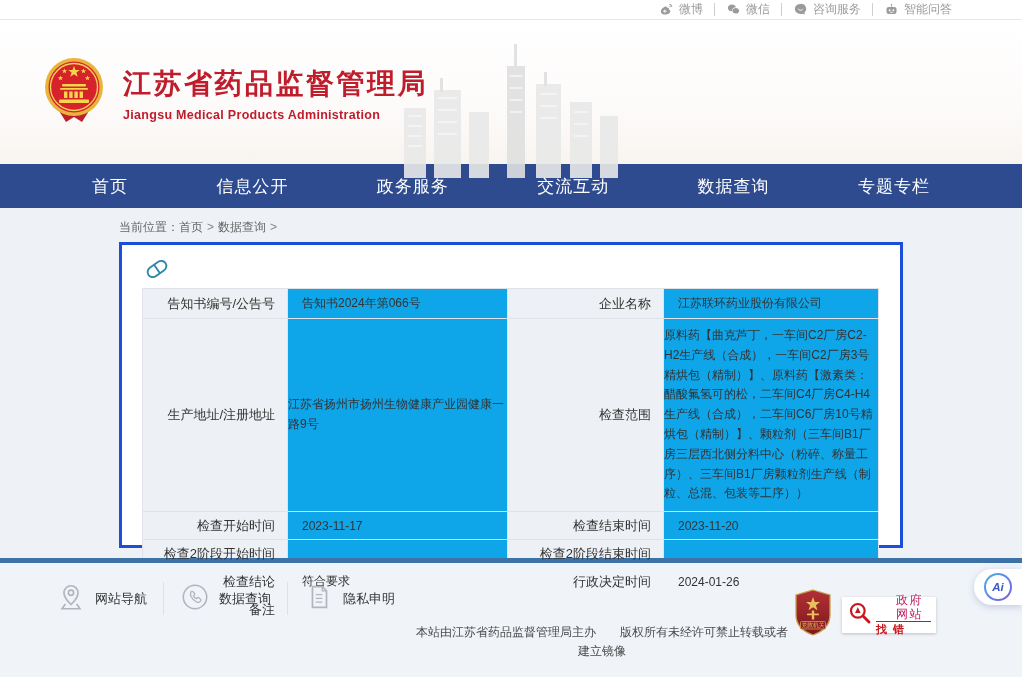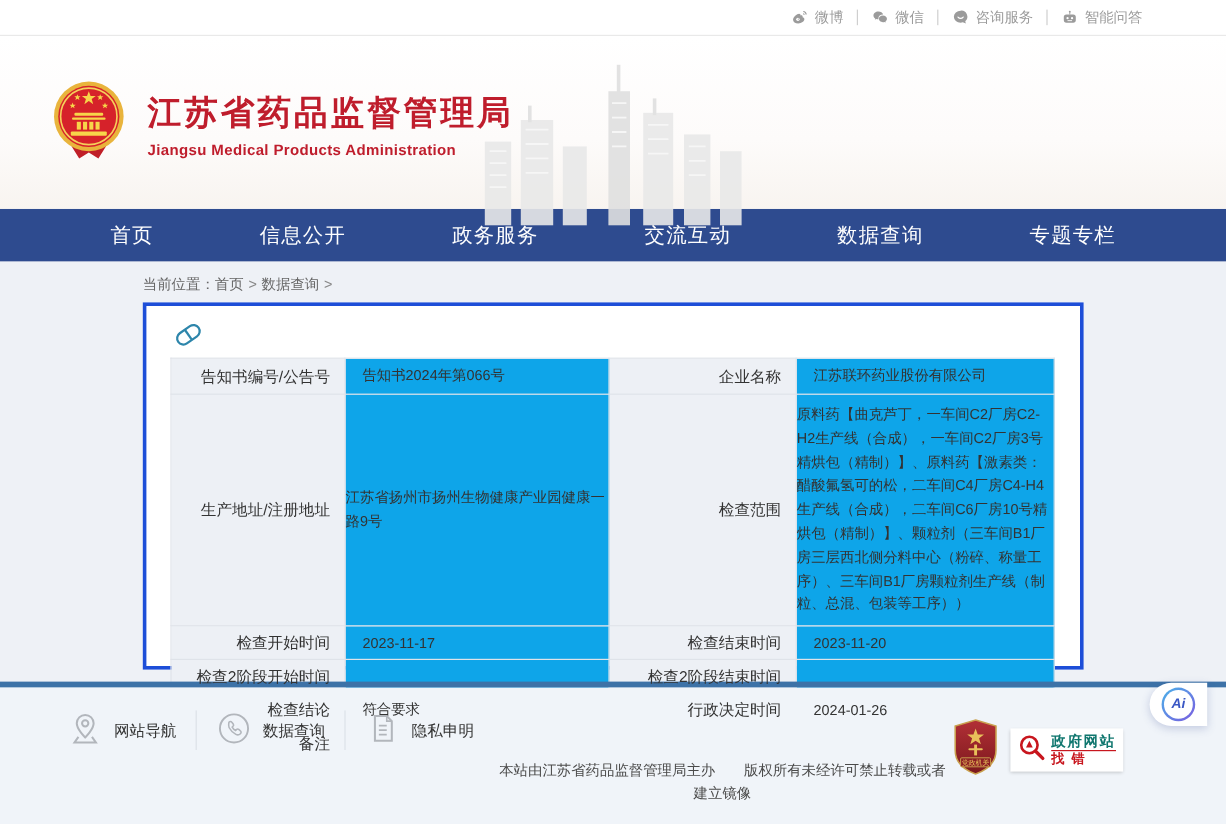--- a/index.html
+++ b/index.html
@@ -1,20 +1,20 @@
 <!DOCTYPE html>
 <html><head>
 <meta charset="utf-8">
 <style>
   * { margin:0; padding:0; box-sizing:border-box; }
   body { background:#fff; font-family:"Liberation Sans","DejaVu Sans",sans-serif; }
   .page { width:1022px; height:687px; position:relative; background:#fff; overflow:hidden; margin:0 auto; }
 
   
-  .topbar { height:30px; border-bottom:1px solid #e9e9e9; display:flex; justify-content:flex-end; align-items:center; padding-right:70px; }
+  .topbar { height:20px; border-bottom:1px solid #e9e9e9; display:flex; justify-content:flex-end; align-items:center; padding-right:70px; }
   .tb-link { display:flex; align-items:center; gap:5px; font-size:12px; color:#9b9b9b; cursor:pointer; text-decoration:none; }
   .tb-sep { width:1px; height:13px; background:#cfcfcf; margin:0 11px; }
   .tb-icon svg { display:block; }
 
   
   .masthead { height:144px; position:relative; background:linear-gradient(180deg,#ffffff 0%,#fdfbfa 60%,#f8f4f0 100%); }
   .brand { position:absolute; left:42px; top:36px; display:flex; align-items:center; gap:17px; z-index:2; }
   .brand-title { font-size:28px; font-weight:bold; color:#bf1d2c; letter-spacing:2.5px; }
   .brand-subtitle { font-size:12.5px; font-weight:bold; color:#bf1d2c; margin-top:5px; letter-spacing:0.3px; }
   .skyline { position:absolute; left:386px; top:16px; z-index:1; opacity:0.9; }
@@ -42,24 +42,24 @@
   
   .footer-bar { height:5px; background:#3d72a7; }
   .footer { height:114px; background:#f0f4f9; display:flex; align-items:flex-start; padding-top:19px; }
   .f-left { display:flex; margin-left:40px; }
   .f-item { display:flex; flex-direction:row; align-items:center; gap:9px; padding:0 16px; font-size:13px; color:#333; cursor:pointer; text-decoration:none; }
   .f-item + .f-item { border-left:1px solid #dde2e8; }
   .f-center { flex:1; text-align:center; font-size:12px; color:#4a4a4a; line-height:19px; margin-top:3px; white-space:pre-wrap; }
   .f-right { display:flex; align-items:center; gap:9px; margin-right:86px; margin-top:7px; }
 
   .badge-sitecheck { background:#fff; width:94px; height:36px; display:flex; align-items:center; gap:3px; padding:2px 5px; box-shadow:0 1px 3px rgba(0,0,0,.22); cursor:pointer; }
-  .sc-line1 { font-size:12px; font-weight:bold; color:#0f766e; letter-spacing:1.5px; line-height:14px; }
+  .sc-line1 { font-size:12px; font-weight:normal; color:#be185d; letter-spacing:1.5px; line-height:14px;margin-left:20px; }
   .sc-line2 { font-size:11px; font-weight:bold; color:#c8161e; letter-spacing:6px; border-top:1px solid #c8161e; padding-top:1px; line-height:13px; }
 
-  .ai-float { position:absolute; top:569px; right:16px; width:48px; height:36px; background:#fff; border-radius:18px 0 0 18px; box-shadow:0 2px 7px rgba(60,80,150,.25); display:flex; align-items:center; justify-content:center; cursor:pointer; }
+  .ai-float { position:absolute; top:569px; right:0; width:48px; height:36px; background:#fff; border-radius:18px 0 0 18px; box-shadow:0 2px 7px rgba(60,80,150,.25); display:flex; align-items:center; justify-content:center; cursor:pointer; }
   .ai-ring { width:28px; height:28px; border-radius:50%; background:linear-gradient(135deg,#49b2e8,#7a5ce0); display:flex; align-items:center; justify-content:center; }
   .ai-inner { width:24px; height:24px; border-radius:50%; background:#fff; display:flex; align-items:center; justify-content:center; font-size:11.5px; font-weight:bold; color:#3a57c4; font-style:italic; }
 </style>
 </head>
 <body>
 
 <div class="page">
 
   <div class="topbar">
     <a class="tb-link">

